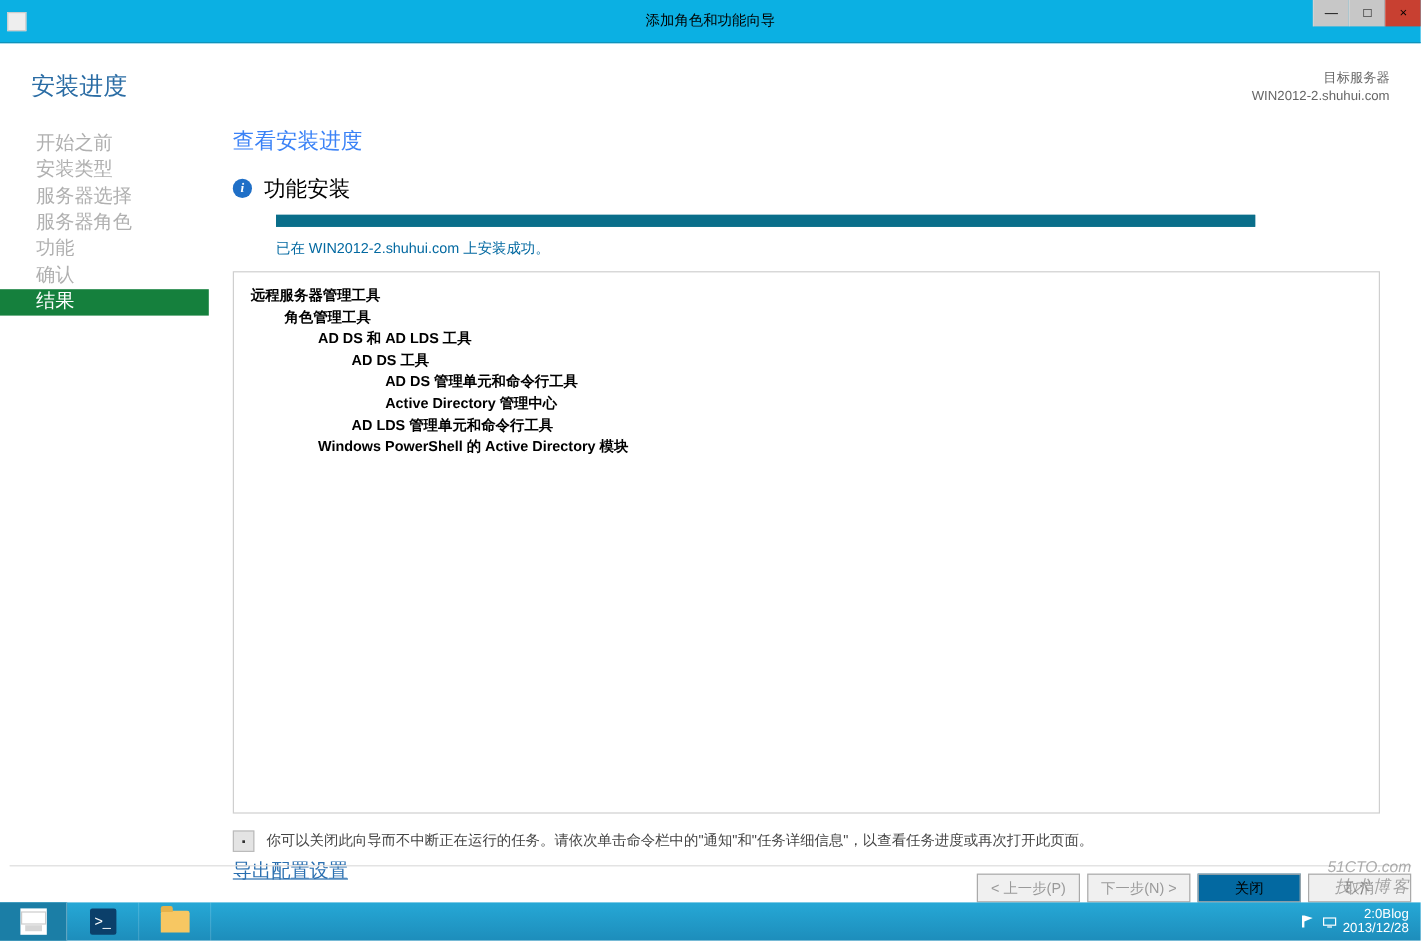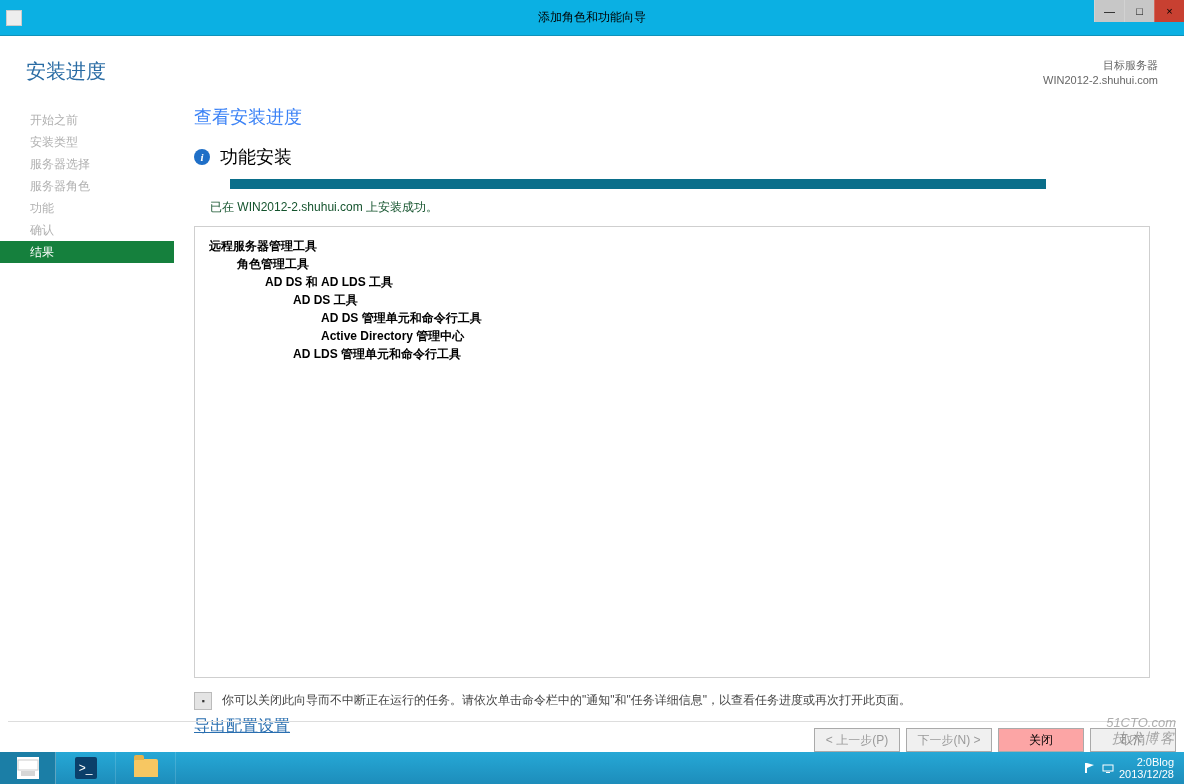--- a/index.html
+++ b/index.html
@@ -18,50 +18,50 @@
     
     .header { display: flex; align-items: flex-start; justify-content: space-between; padding: 22px 26px 12px 26px; }
     .header h1 { font-size: 20px; font-weight: 300; color: #2a6ca4; }
     .header .dest { text-align: right; font-size: 11px; color: #666; line-height: 1.4; }
 
     
     .wizard-body { display: flex; padding: 0 20px 0 0; height: 620px; }
 
     
     .sidebar { width: 174px; padding: 8px 0 0 0; }
-    .sidebar .nav-item { height: 22px; line-height: 22px; padding-left: 30px; font-size: 12px; color: #b0b0b0; }
+    .sidebar .nav-item { height: 22px; line-height: 22px; padding-left: 30px; font-size: 16px; color: #b0b0b0; }
     .sidebar .nav-item.active { background: #15803d; color: #fff; padding-left: 30px; }
 
     
     .content { flex: 1; padding: 0 14px 0 20px; }
     .content-header { font-size: 18px; color: #3b82f6; margin-bottom: 16px; padding-top: 4px; }
     .status-row { display: flex; align-items: center; margin-bottom: 10px; }
     .info-icon { width: 16px; height: 16px; border-radius: 50%; background: #1f6fc7; color: #fff; font-size: 11px; font-weight: bold; display: flex; align-items: center; justify-content: center; margin-right: 10px; font-family: Georgia, serif; font-style: italic; }
     .status-text { font-size: 18px; color: #000000; }
 
     .progressbar { height: 10px; background: #0a6e8a; margin: 0 0 10px 36px; width: 816px; border: 1px solid #0a6e8a; }
-    .success-text { margin-left: 16px; font-size: 12px; color: #14532d; margin-bottom: 10px; }
+    .success-text { margin-left: 36px; font-size: 12px; color: #0369a1; margin-bottom: 10px; }
 
     .features-panel { border: 1px solid #cfcfcf; height: 452px; padding: 10px 14px; font-size: 12px; color: #000; }
     .features-panel ul { list-style: none; }
     .features-panel li { line-height: 18px; font-weight: bold; }
     .lvl1 { padding-left: 0; }
     .lvl2 { padding-left: 28px; }
     .lvl3 { padding-left: 56px; }
     .lvl4 { padding-left: 84px; }
     .lvl5 { padding-left: 112px; }
 
     .note-row { display: flex; align-items: flex-start; margin-top: 14px; }
     .note-icon { width: 18px; height: 18px; background: #e4e4e4; border: 1px solid #bbb; display: flex; align-items: center; justify-content: center; font-size: 9px; color: #333; margin-right: 10px; }
     .note-text { font-size: 12px; color: #444; }
     .export-link { display: block; margin-top: 6px; font-size: 16px; color: #2a6fb0; }
 
     
     .wizard-footer { position: absolute; bottom: 32px; right: 8px; display: flex; gap: 6px; margin-top: 24px; }
-    .wbtn { min-width: 86px; height: 24px; font-size: 12px; border: 1px solid #aaa; background: #fca5a5; display: flex; align-items: center; justify-content: center; }
+    .wbtn { min-width: 86px; height: 24px; font-size: 12px; border: 1px solid #aaa; background: #0369a1; display: flex; align-items: center; justify-content: center; }
     .wbtn.disabled { color: #9a9a9a; background: #f0f0f0; }
 
     .footer-sep { position: absolute; left: 8px; right: 8px; bottom: 62px; border-top: 1px solid #ddd; }
 
     
     .taskbar { position: absolute; bottom: 0; left: 0; right: 0; height: 32px; background: linear-gradient(#26a8d6, #1d8dbb); display: flex; align-items: stretch; }
     .start-btn { width: 56px; background: #1b7ea6; border-right: 1px solid rgba(255,255,255,0.3); display: flex; align-items: center; justify-content: center; }
     .start-icon { width: 22px; height: 22px; background: linear-gradient(#fff, #fff); display: block; }
     .task-item { width: 60px; display: flex; align-items: center; justify-content: center; border-right: 1px solid rgba(255,255,255,0.15); }
     .task-item.ps .ico { width: 22px; height: 22px; background: #0b3f6a; color: #fff; font-size: 12px; display: flex; align-items: center; justify-content: center; border-radius: 2px; }
@@ -121,20 +121,21 @@
 
     <div class="features-panel">
       <ul>
         <li class="lvl1">远程服务器管理工具</li>
         <li class="lvl2">角色管理工具</li>
         <li class="lvl3">AD DS 和 AD LDS 工具</li>
         <li class="lvl4">AD DS 工具</li>
         <li class="lvl5">AD DS 管理单元和命令行工具</li>
         <li class="lvl5">Active Directory 管理中心</li>
         <li class="lvl4">AD LDS 管理单元和命令行工具</li>
+        <li class="lvl3">Windows PowerShell 的 Active Directory 模块</li>
       </ul>
     </div>
 
     <div class="note-row">
       <div class="note-icon">▪</div>
       <div class="note-text">你可以关闭此向导而不中断正在运行的任务。请依次单击命令栏中的"通知"和"任务详细信息"，以查看任务进度或再次打开此页面。</div>
     </div>
     <a class="export-link" href="#">导出配置设置</a>
   </div>
 </div>

